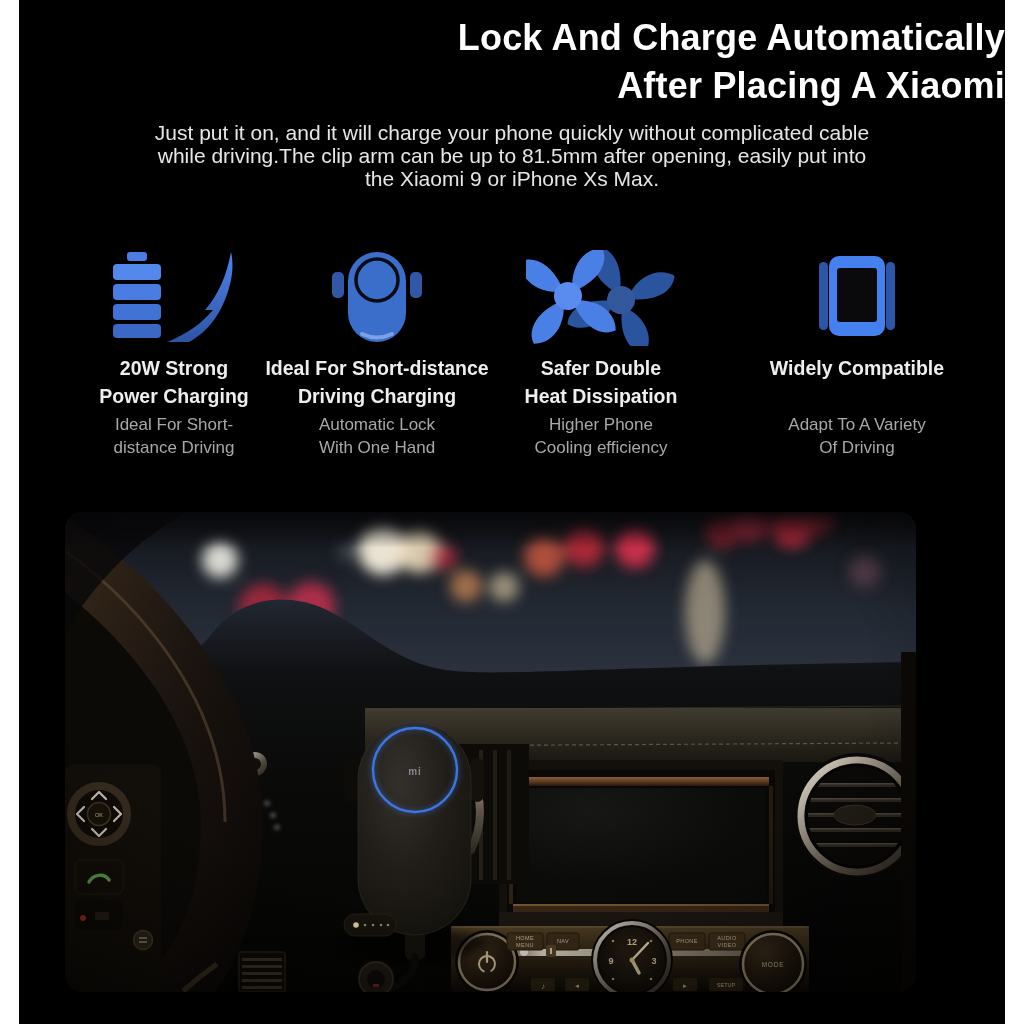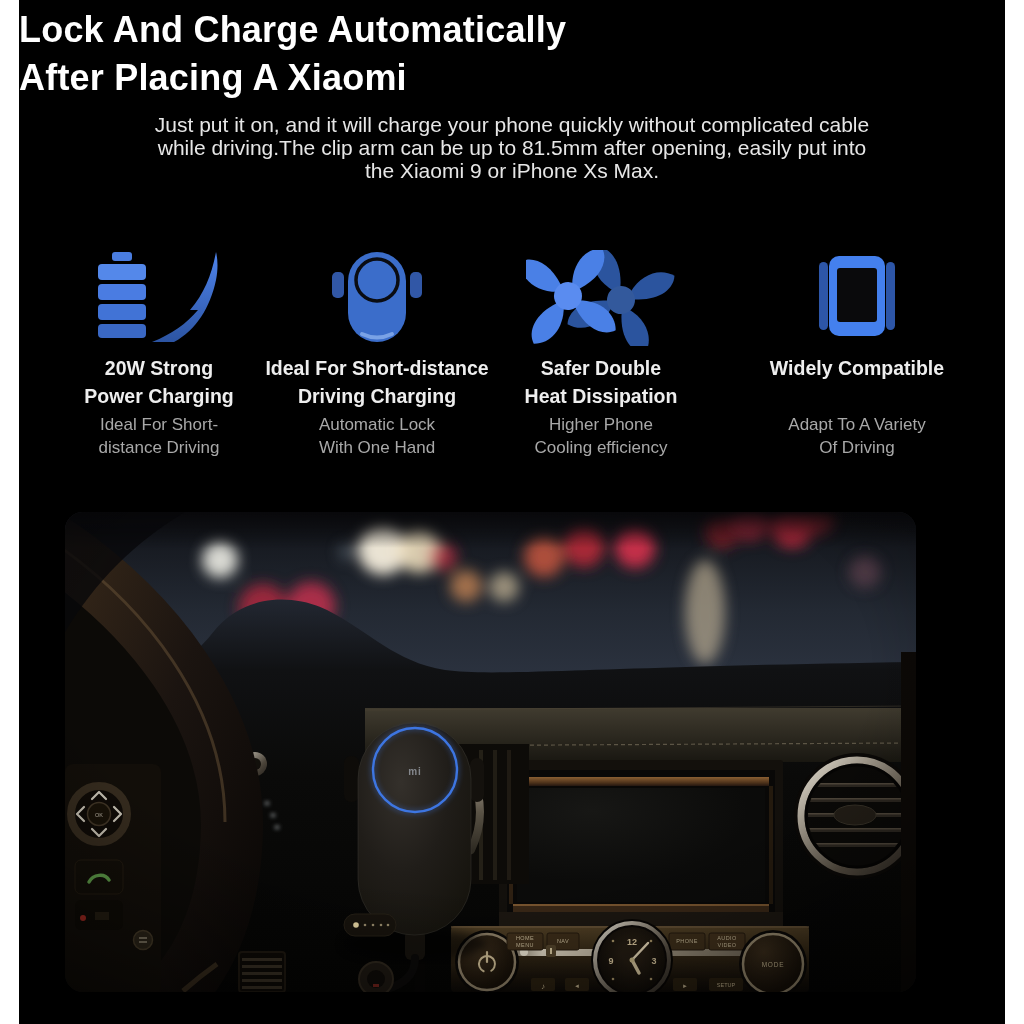--- a/index.html
+++ b/index.html
@@ -2,26 +2,26 @@
 <html><head>
 <meta charset="utf-8">
 <style>
   html,body{margin:0;padding:0;}
   body{width:1024px;height:1024px;position:relative;background:#ffffff;overflow:hidden;
        font-family:"Liberation Sans",sans-serif;}
   .stage{position:absolute;top:0;left:19px;width:986px;height:1024px;background:#000;}
   .gutter{position:absolute;top:0;width:19px;height:1024px;background:#fff;}
   .gutter.left{left:0;} .gutter.right{right:0;}
 
-  .h1{color:#ffffff;font-weight:700;font-size:36px;line-height:48px;text-align:left;
-      padding-top:6px;letter-spacing:.2px;}
+  .h1{color:#ffffff;font-weight:700;font-size:36px;line-height:48px;text-align:right;
+      padding-top:14px;letter-spacing:.2px;}
   .desc{color:#e6e6e6;font-size:21px;line-height:23px;text-align:center;margin-top:11px;}
 
   .feature{position:absolute;top:246px;text-align:center;}
-  .f1{left:10px;width:260px;} .f2{left:228px;width:260px;}
+  .f1{left:25px;width:260px;} .f2{left:228px;width:260px;}
   .f3{left:452px;width:260px;} .f4{left:708px;width:260px;}
   .icon-box{height:100px;display:flex;align-items:flex-end;justify-content:center;}
   .f-title{color:#eeeeee;font-size:19.5px;font-weight:700;line-height:28px;margin-top:8px;
            min-height:56px;}
   .f-sub{color:#a8a8a8;font-size:17px;line-height:23px;margin-top:3px;}
 
   .photo{position:absolute;left:65px;top:512px;width:851px;height:480px;border-radius:18px;
          overflow:hidden;background:#0a0a0b;}
   svg text{font-family:"Liberation Sans",sans-serif;}
 </style>

